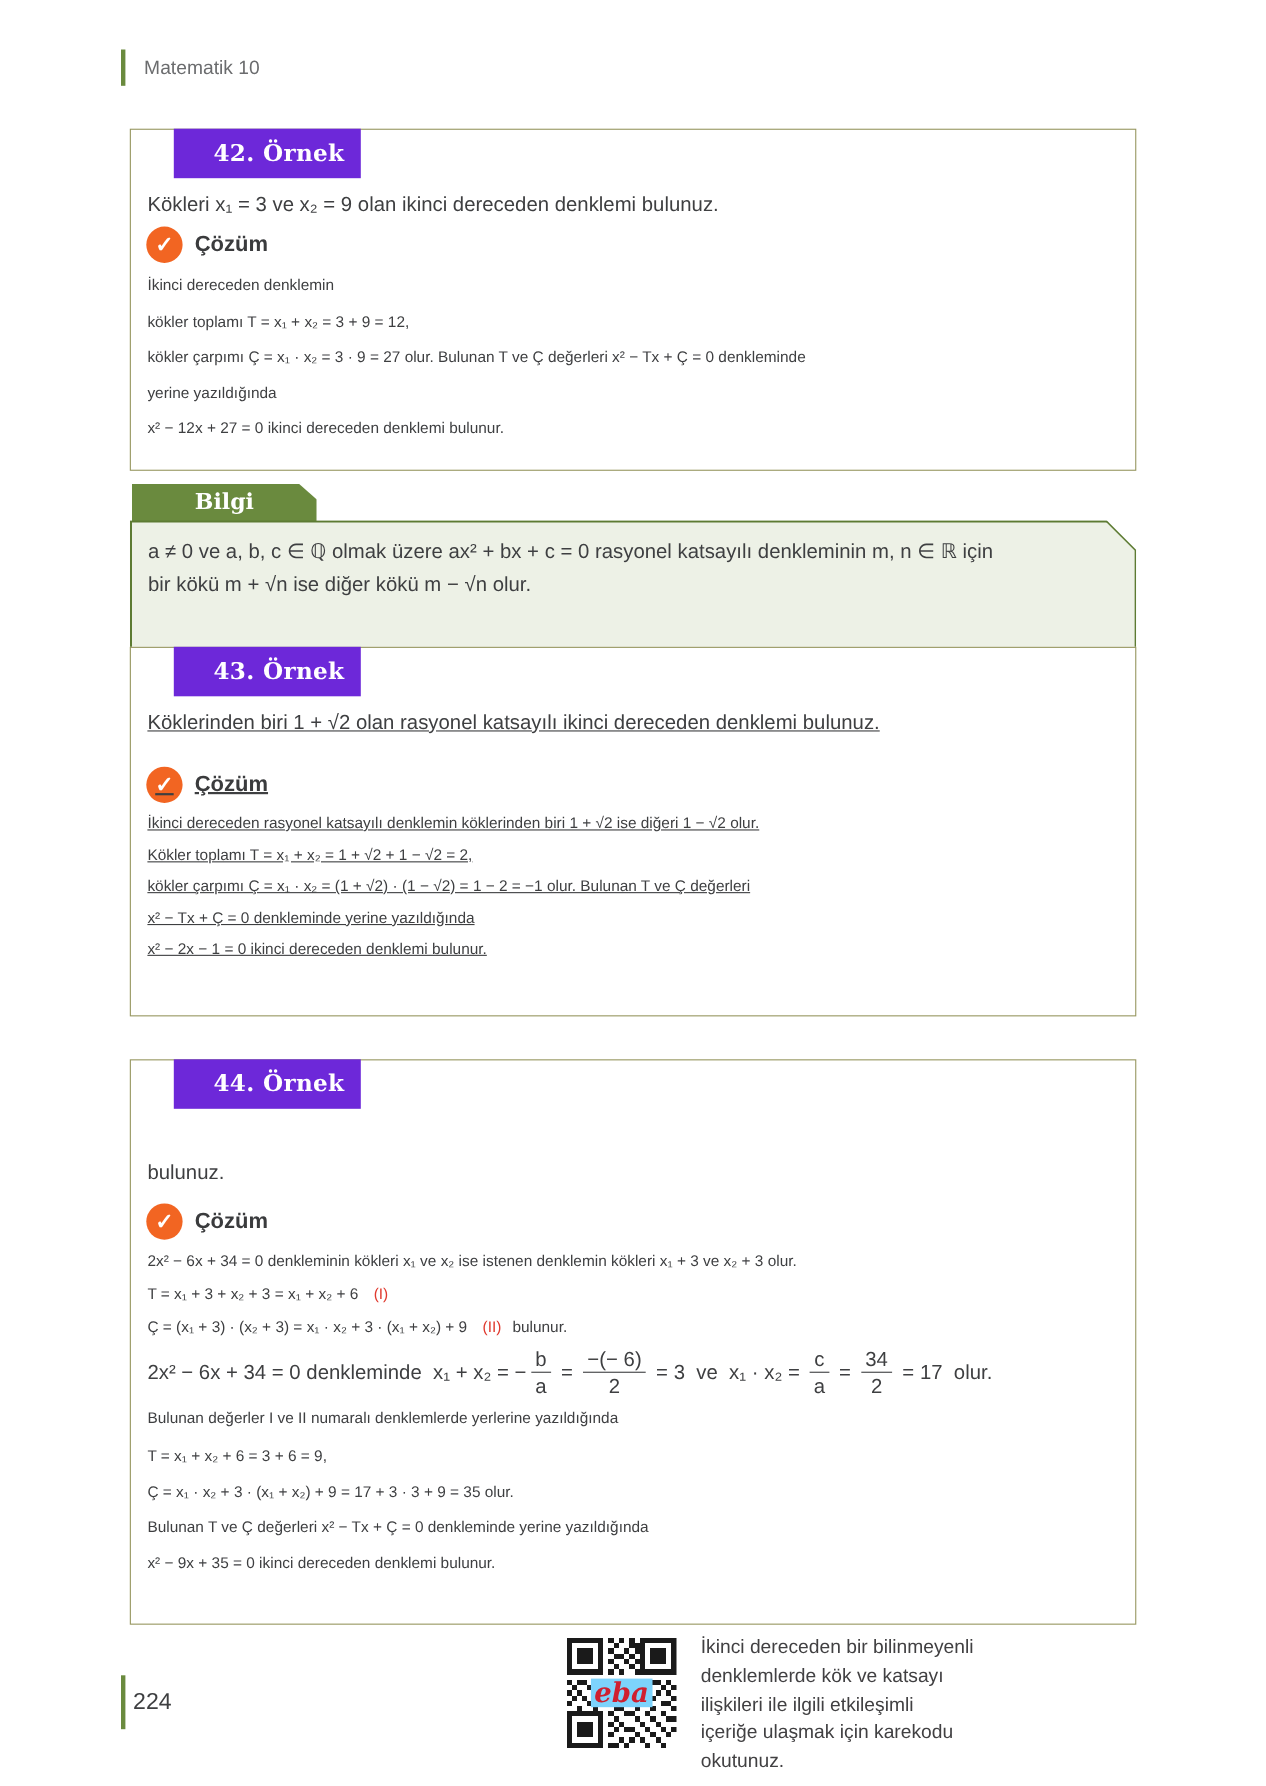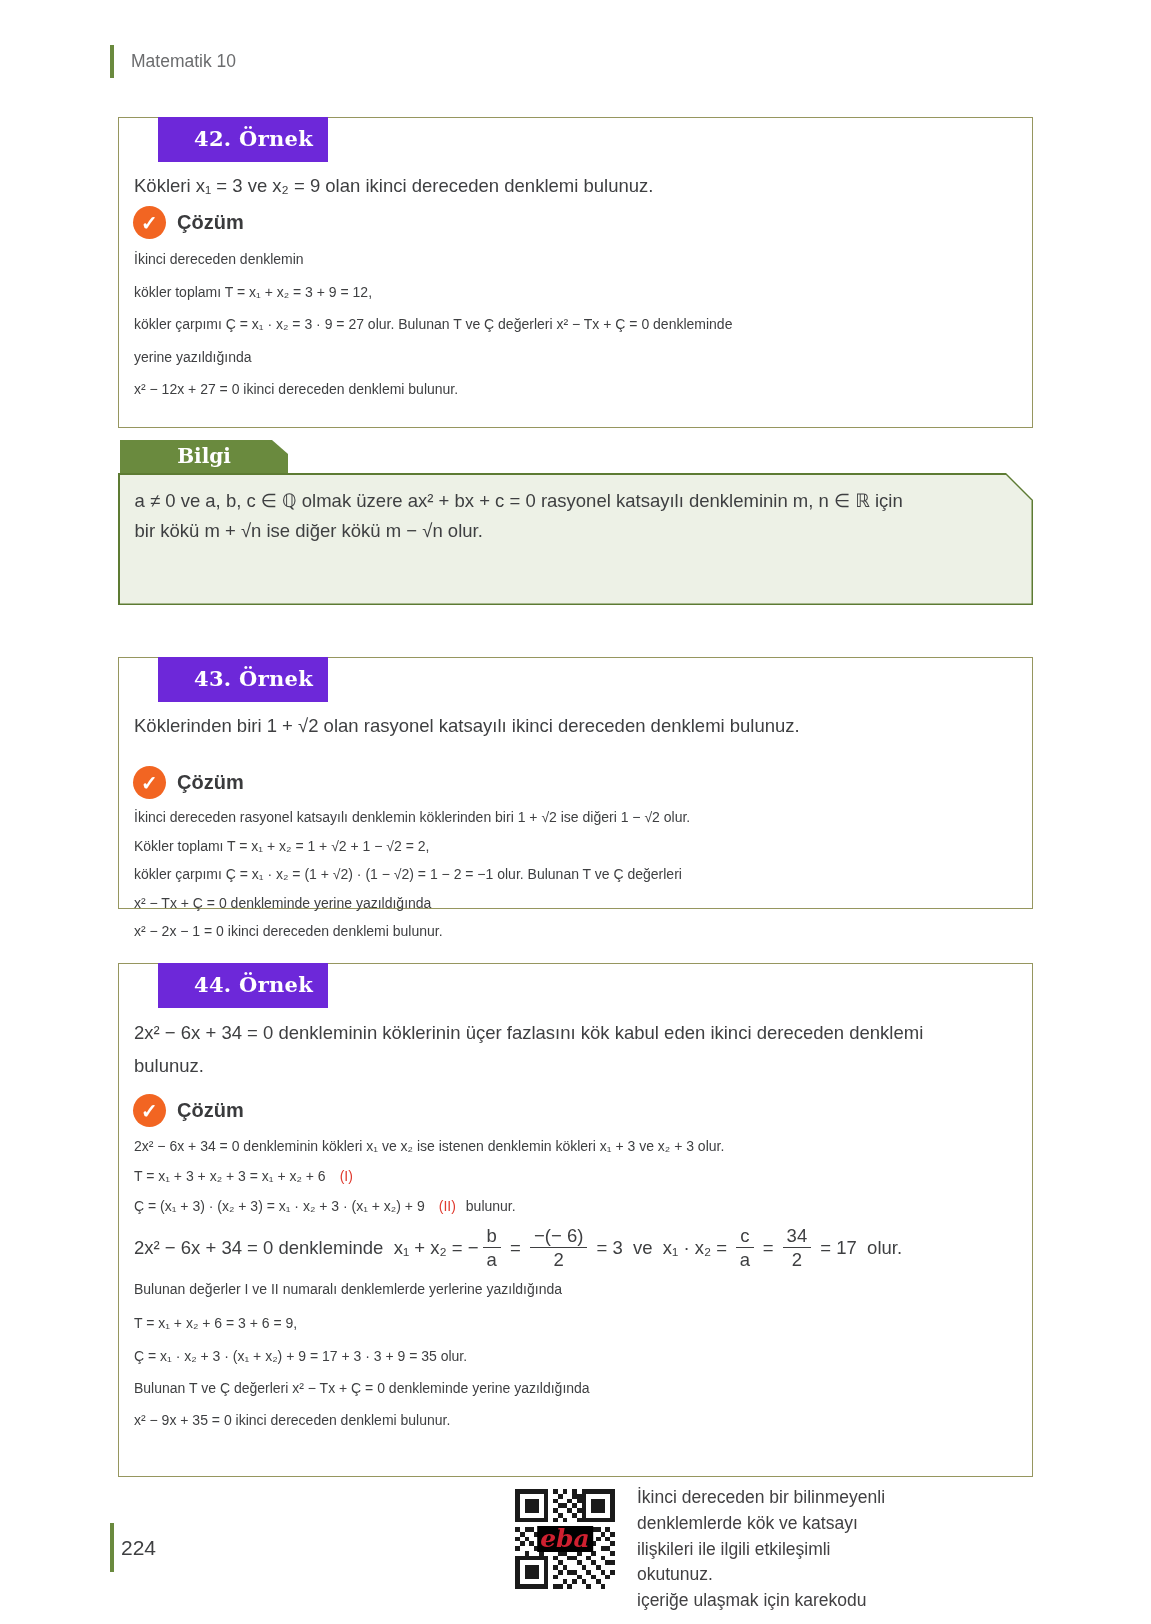--- a/index.html
+++ b/index.html
@@ -11,21 +11,21 @@
   .hbar{width:4px;height:33px;background:#6a8a3e;margin-right:17px;}
   .htext{font-size:17.5px;color:#6b6c6e;}
 
   
   .exbox{position:absolute;left:118px;width:915px;border:1px solid #96965f;
          box-sizing:border-box;background:#fff;}
   .extab{position:absolute;top:-1px;left:-1px;width:170px;height:45px;background:#6d28d9;
          color:#fff;font-family:"DejaVu Serif",serif;font-weight:700;font-size:21px;
          line-height:44px;padding-left:36px;box-sizing:border-box;letter-spacing:.3px;margin-left:40px;}
   #ex42{top:117px;height:311px;padding:54px 16px 0 15px;}
-  #ex43{top:657px;height:252px;padding:54px 16px 0 15px;}
+  #ex43{top:588px;height:336px;padding:54px 16px 0 15px;text-decoration:underline;}
   #ex44{top:963px;height:514px;padding:52px 16px 0 15px;}
   .q{margin:0;font-size:18.5px;line-height:28px;}
   #ex44 .q{line-height:33px;}
 
   .solrow{display:flex;align-items:center;margin:6px 0 4px -1px;}
   #ex43 .solrow{margin-top:26px;}
   #ex44 .solrow{margin-top:12px;}
   .check{width:33px;height:33px;border-radius:50%;background:#f26522;color:#fff;
          display:flex;align-items:center;justify-content:center;font-size:20px;
          font-weight:700;flex:0 0 33px;}
@@ -52,21 +52,21 @@
   .bilgibox{position:absolute;left:118px;top:473px;width:915px;height:132px;background:#5d7b33;
             clip-path:polygon(0 0,calc(100% - 27px) 0,100% 27px,100% 100%,0 100%);}
   .bilgiin{position:absolute;left:1.5px;top:1.5px;right:1.5px;bottom:1.5px;background:#edf1e6;
            clip-path:polygon(0 0,calc(100% - 26px) 0,100% 26px,100% 100%,0 100%);
            padding:11px 15px;box-sizing:border-box;}
   .bilgiin p{margin:0;font-size:18.5px;line-height:30px;}
 
   
   .qr{position:absolute;left:515px;top:1489px;width:100px;height:100px;}
   .qr svg{width:100%;height:100%;display:block;}
-  .eba{position:absolute;left:50%;top:50%;transform:translate(-50%,-50%);background:#000000;
+  .eba{position:absolute;left:50%;top:50%;transform:translate(-50%,-50%);background:#7dd3fc;
        padding:0 3px;font-family:"DejaVu Serif",serif;font-style:italic;font-weight:700;
        font-size:25px;color:#cf2030;line-height:26px;}
   .qrtext{position:absolute;left:637px;top:1485px;width:340px;}
   .qrtext p{margin:0;font-size:17.5px;line-height:25.8px;color:#414042;}
   .pagenum{position:absolute;left:110px;top:1523px;display:flex;align-items:center;}
   .pnbar{width:4px;height:49px;background:#6a8a3e;margin-right:7px;}
   .pn{font-size:21px;color:#3e3f41;}
 </style>
 </head>
 <body>
@@ -109,21 +109,21 @@
     </div>
     <p class="line">İkinci dereceden rasyonel katsayılı denklemin köklerinden biri 1 + √2  ise diğeri 1 − √2  olur.</p>
     <p class="line">Kökler toplamı T = x₁ + x₂ = 1 + √2 + 1 − √2  = 2,</p>
     <p class="line">kökler çarpımı Ç = x₁ · x₂ = (1 + √2) · (1 − √2) = 1 − 2 = −1 olur. Bulunan T ve Ç değerleri</p>
     <p class="line">x² − Tx + Ç = 0 denkleminde yerine yazıldığında</p>
     <p class="line">x² − 2x − 1 = 0 ikinci dereceden denklemi bulunur.</p>
   </section>
 
   <section class="exbox" id="ex44">
     <div class="extab">44. Örnek</div>
-    <p class="q"><span>2x² − 6x + 34 = 0 denkleminin köklerinin üçer fazlasını kök kabul eden ikinci dereceden denklemi</span><br>
+    <p class="q"><br>
       <span>bulunuz.</span></p>
     <div class="solrow">
       <span class="check">✓</span>
       <span class="sollabel">Çözüm</span>
     </div>
     <p class="line">2x² − 6x + 34 = 0 denkleminin kökleri x₁ ve x₂ ise istenen denklemin kökleri x₁ + 3 ve x₂ + 3 olur.</p>
     <p class="line">
       <span>T = x₁ + 3 + x₂ + 3 = x₁ + x₂ + 6</span><span class="tag">(I)</span>
     </p>
     <p class="line">
@@ -168,22 +168,22 @@
       </g>
       <path fill="#1a1a1a" d="M8 0h1v1h-1zM10 0h1v1h-1zM12 0h1v1h-1zM9 1h1v1h-1zM12 1h1v1h-1zM13 1h1v1h-1zM8 2h1v1h-1zM11 2h1v1h-1zM13 2h1v1h-1zM9 3h1v1h-1zM10 3h1v1h-1zM12 3h1v1h-1zM8 4h1v1h-1zM11 4h1v1h-1zM13 4h1v1h-1zM9 5h1v1h-1zM12 5h1v1h-1zM8 6h1v1h-1zM10 6h1v1h-1zM13 6h1v1h-1zM0 8h1v1h-1zM2 8h1v1h-1zM3 8h1v1h-1zM5 8h1v1h-1zM7 8h1v1h-1zM9 8h1v1h-1zM10 8h1v1h-1zM12 8h1v1h-1zM14 8h1v1h-1zM16 8h1v1h-1zM17 8h1v1h-1zM19 8h1v1h-1zM1 9h1v1h-1zM4 9h1v1h-1zM6 9h1v1h-1zM8 9h1v1h-1zM11 9h1v1h-1zM13 9h1v1h-1zM15 9h1v1h-1zM18 9h1v1h-1zM20 9h1v1h-1zM0 10h1v1h-1zM2 10h1v1h-1zM5 10h1v1h-1zM7 10h1v1h-1zM10 10h1v1h-1zM12 10h1v1h-1zM14 10h1v1h-1zM17 10h1v1h-1zM19 10h1v1h-1zM1 11h1v1h-1zM3 11h1v1h-1zM6 11h1v1h-1zM9 11h1v1h-1zM11 11h1v1h-1zM15 11h1v1h-1zM16 11h1v1h-1zM20 11h1v1h-1zM0 12h1v1h-1zM4 12h1v1h-1zM7 12h1v1h-1zM8 12h1v1h-1zM12 12h1v1h-1zM14 12h1v1h-1zM18 12h1v1h-1zM19 12h1v1h-1zM2 13h1v1h-1zM5 13h1v1h-1zM9 13h1v1h-1zM10 13h1v1h-1zM13 13h1v1h-1zM16 13h1v1h-1zM20 13h1v1h-1zM8 14h1v1h-1zM11 14h1v1h-1zM12 14h1v1h-1zM15 14h1v1h-1zM18 14h1v1h-1zM9 15h1v1h-1zM13 15h1v1h-1zM16 15h1v1h-1zM19 15h1v1h-1zM20 15h1v1h-1zM8 16h1v1h-1zM10 16h1v1h-1zM14 16h1v1h-1zM17 16h1v1h-1zM9 17h1v1h-1zM11 17h1v1h-1zM12 17h1v1h-1zM15 17h1v1h-1zM18 17h1v1h-1zM20 17h1v1h-1zM8 18h1v1h-1zM13 18h1v1h-1zM16 18h1v1h-1zM19 18h1v1h-1zM10 19h1v1h-1zM12 19h1v1h-1zM14 19h1v1h-1zM17 19h1v1h-1zM8 20h1v1h-1zM9 20h1v1h-1zM11 20h1v1h-1zM15 20h1v1h-1zM18 20h1v1h-1z"></path>
     </svg>
     <span class="eba">eba</span>
   </div>
 
   <div class="qrtext">
     <p>İkinci dereceden bir bilinmeyenli</p>
     <p>denklemlerde kök ve katsayı</p>
     <p>ilişkileri ile ilgili etkileşimli</p>
+    <p>içeriğe ulaşmak için karekodu</p>
     <p>okutunuz.</p>
-    <p>içeriğe ulaşmak için karekodu</p>
   </div>
 
   <div class="pagenum">
     <div class="pnbar"></div>
     <div class="pn">224</div>
   </div>
 
 </div>
 
 </body></html>

